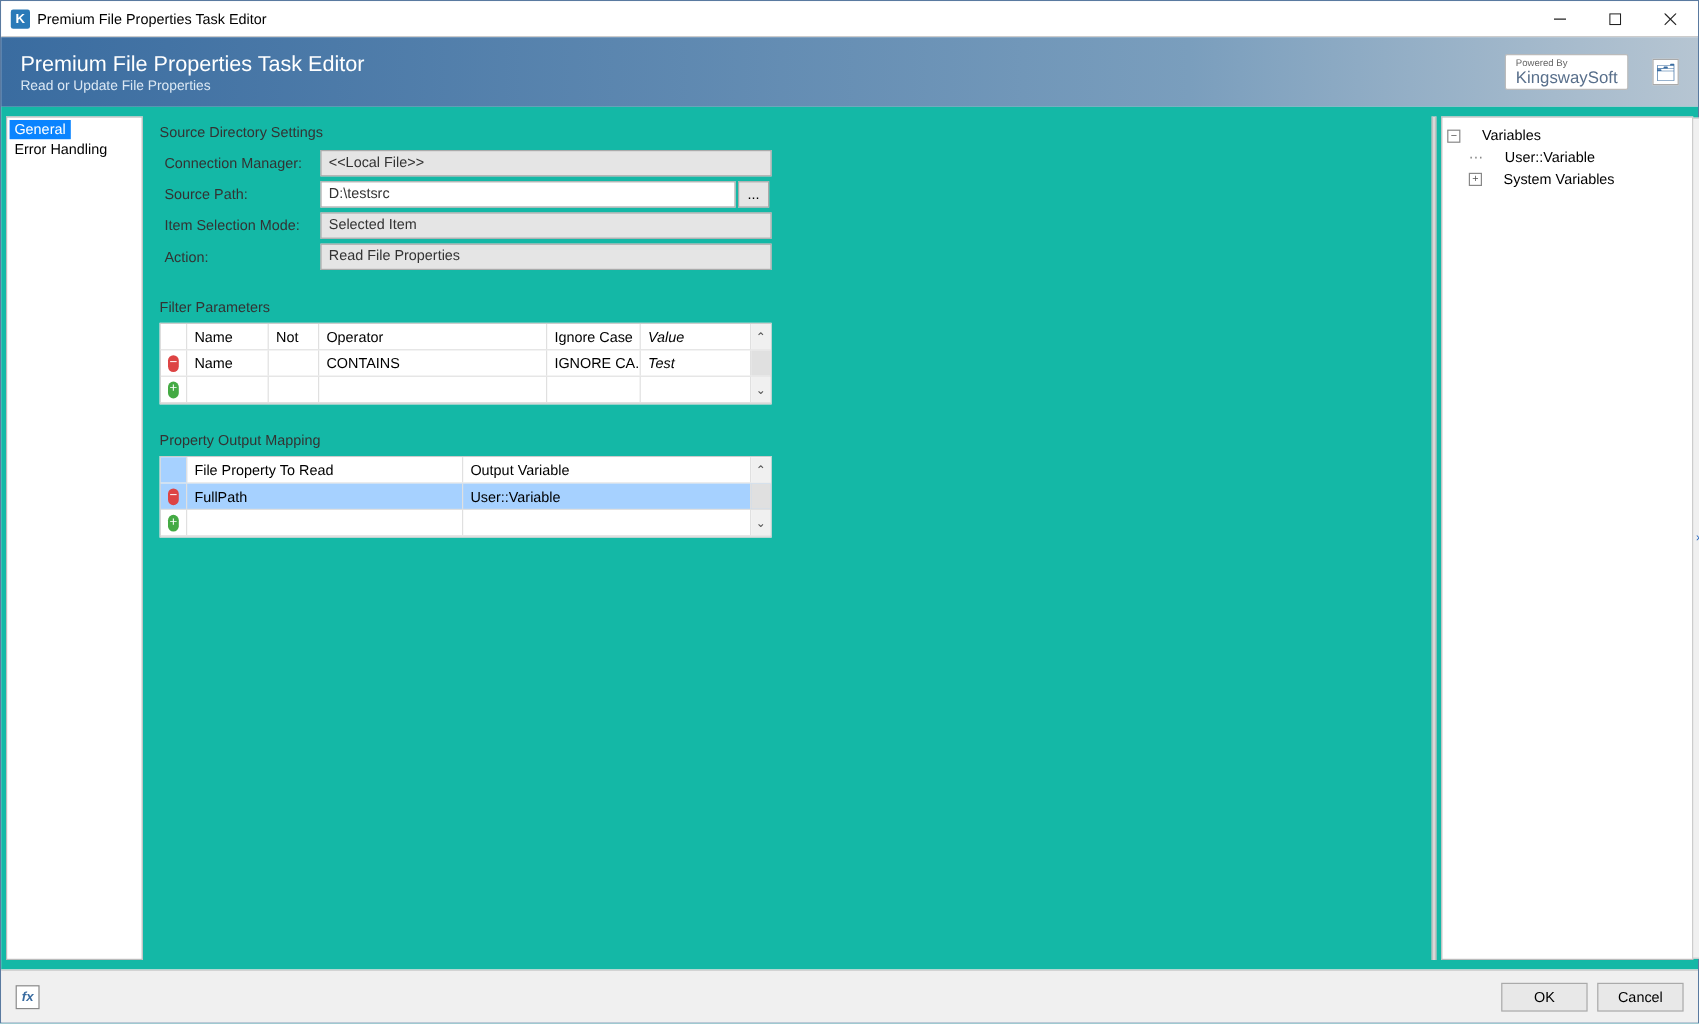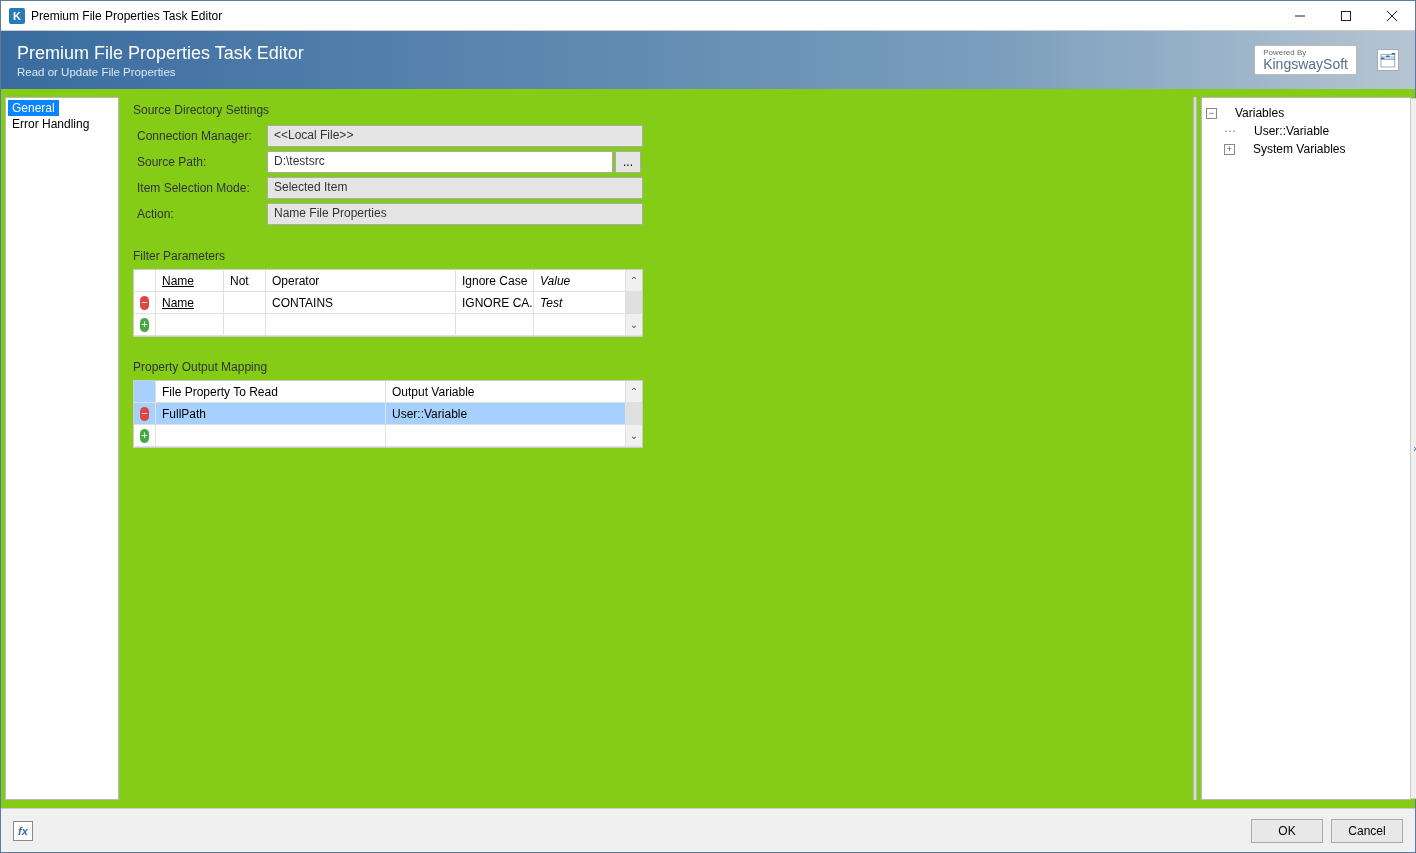--- a/index.html
+++ b/index.html
@@ -51,21 +51,21 @@
   .banner-right { margin-left: auto; display: flex; align-items: center; gap: 20px; }
   .kws-logo { font-size: 14px; color: #586f8b; background: #fff; padding: 3px 8px; border: 1px solid #bbb; border-radius: 2px; line-height: 1; }
   .kws-logo small { font-size: 8px; display: block; color: #666; }
   .tool-icon { width: 22px; height: 22px; background: #fff; border: 1px solid #aaa; display:flex; align-items:center; justify-content:center; color:#3a6ca0; font-size:14px; }
 
   .body-area {
     flex: 1;
     display: flex;
     padding: 8px 4px;
     gap: 4px;
-    background: #84cc16;
+    background: #14b8a6;
     min-height: 0;
   }
 
   .left-nav {
     width: 114px;
     background: #fff;
     border: 1px solid #bbb;
     padding: 2px;
   }
   .left-nav .nav-item {
@@ -107,21 +107,21 @@
     display: flex; height: 22px; align-items: stretch; border-bottom: 1px solid #e0e0e0;
   }
   .grid-header-row { background: #fff; }
   .grid-row.selected { background: #a6d1ff; }
   .gcell {
     border-right: 1px solid #e0e0e0;
     padding: 2px 6px; display: flex; align-items: center;
     overflow: hidden; white-space: nowrap; text-overflow: ellipsis;
   }
   .gc-icon { width: 22px; justify-content: center; }
-  .gc-name { width: 68px; text-decoration: underline; }
+  .gc-name { width: 68px; }
   .gc-not { width: 42px; }
   .gc-op { width: 190px; }
   .gc-ig { width: 78px; }
   .gc-val { flex: 1; font-style: italic; }
   .gc-scroll { width: 16px; background: #f0f0f0; display:flex; align-items:center; justify-content:center; color:#555; font-size:10px; border-right:none; }
   .gc-prop { width: 230px; }
   .gc-ovar { flex: 1; text-align: center; }
   .icon-minus { width: 14px; height: 14px; border-radius: 7px; background: #d44; color: #fff; display:flex; align-items:center; justify-content:center; font-size:11px; line-height:1; }
   .icon-plus  { width: 14px; height: 14px; border-radius: 7px; background: #4a4; color: #fff; display:flex; align-items:center; justify-content:center; font-size:11px; line-height:1; }
 
@@ -221,21 +221,21 @@
         </div>
         <div class="form-row">
           <div class="form-label">Item Selection Mode:</div>
           <div class="form-field">
               <div class="dropdown">Selected Item</div>
             </div>
         </div>
         <div class="form-row">
           <div class="form-label">Action:</div>
           <div class="form-field">
-              <div class="dropdown">Name File Properties</div>
+              <div class="dropdown">Read File Properties</div>
             </div>
         </div>
       </div>
 
       <div class="extra-gap"></div>
       <div class="extra-gap"></div>
 
       <div class="section-title">Filter Parameters</div>
       <div class="grid-container">
         <div class="grid-header-row">

